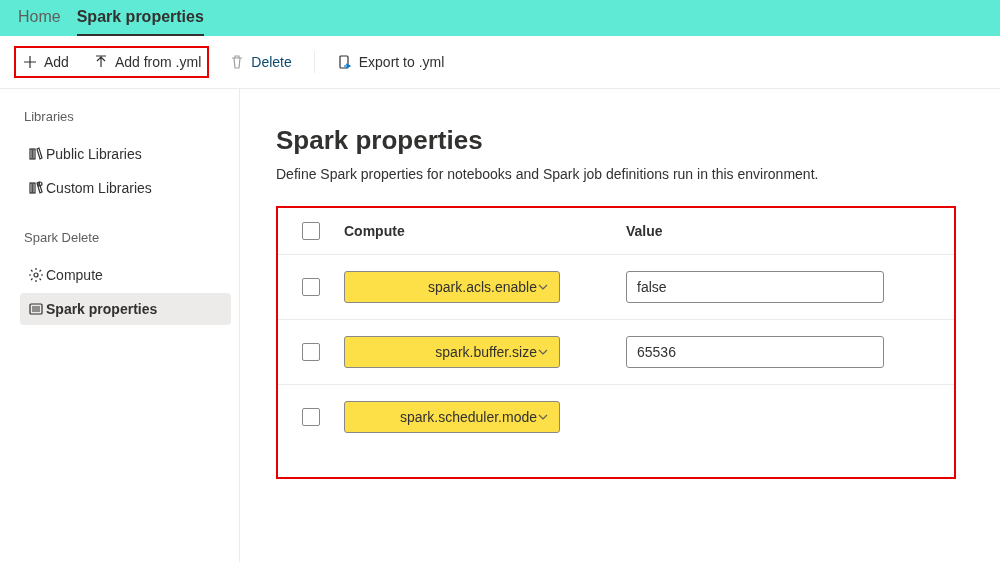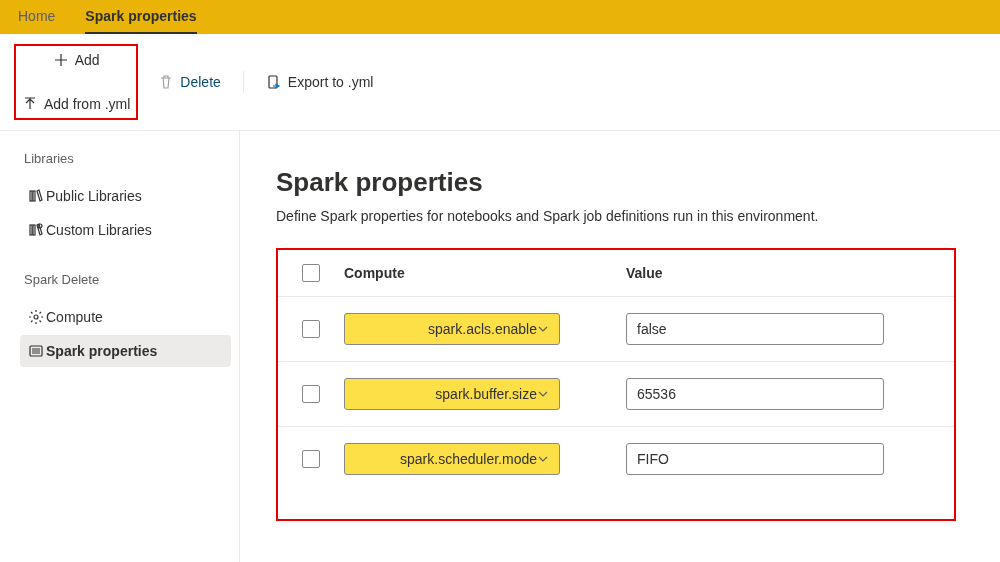--- a/index.html
+++ b/index.html
@@ -6,25 +6,25 @@
     body {
       font-family: 'Segoe UI', -apple-system, sans-serif;
       font-size: 14px;
       color: #323130;
       background: #fff;
       width: 1000px;
       height: 562px;
       overflow: hidden;
     }
     .breadcrumb {
-      background: #eab308;
+      background: #5eead4;
       padding: 8px 18px 0;
       display: flex;
-      gap: 30px;
-      font-size: 14px;
+      gap: 16px;
+      font-size: 16px;
     }
     .breadcrumb-item {
       padding-bottom: 8px;
       color: #605e5c;
       cursor: pointer;
     }
     .breadcrumb-item.active {
       color: #323130;
       font-weight: 600;
       border-bottom: 2px solid #323130;
@@ -58,21 +58,20 @@
       background: #edebe9;
       margin: 0 2px;
     }
     .highlight-box {
       border: 2px solid #e60000;
       padding: 2px 4px;
       display: flex;
       gap: 20px;
       align-items: center;
       margin-left: -4px;
-      flex-direction: column;
     }
     .layout {
       display: flex;
       height: calc(100% - 76px);
     }
     .sidebar {
       width: 240px;
       border-right: 1px solid #edebe9;
       padding: 20px 8px 0 20px;
     }
@@ -309,20 +308,17 @@
           <div class="checkbox"></div>
         </div>
         <div class="col-prop">
           <div class="prop-select">
             <span>spark.scheduler.mode</span>
             <svg viewBox="0 0 12 12" fill="none" stroke="#605e5c" stroke-width="1.2">
                 <path d="M2 4l4 4 4-4"></path>
               </svg>
           </div>
         </div>
-        <div class="col-val">
-          <input class="val-input" value="FIFO" style="">
-        </div>
       </div>
 
     </div>
   </div>
 </div>
 
 </body></html>

